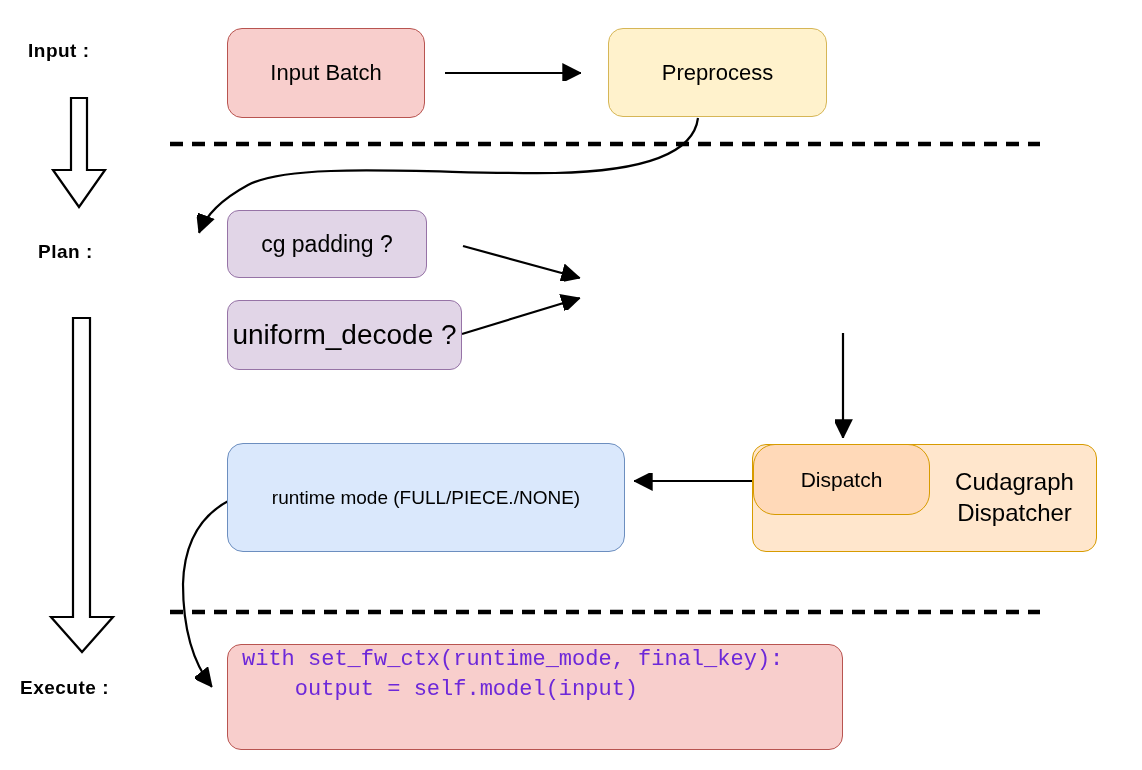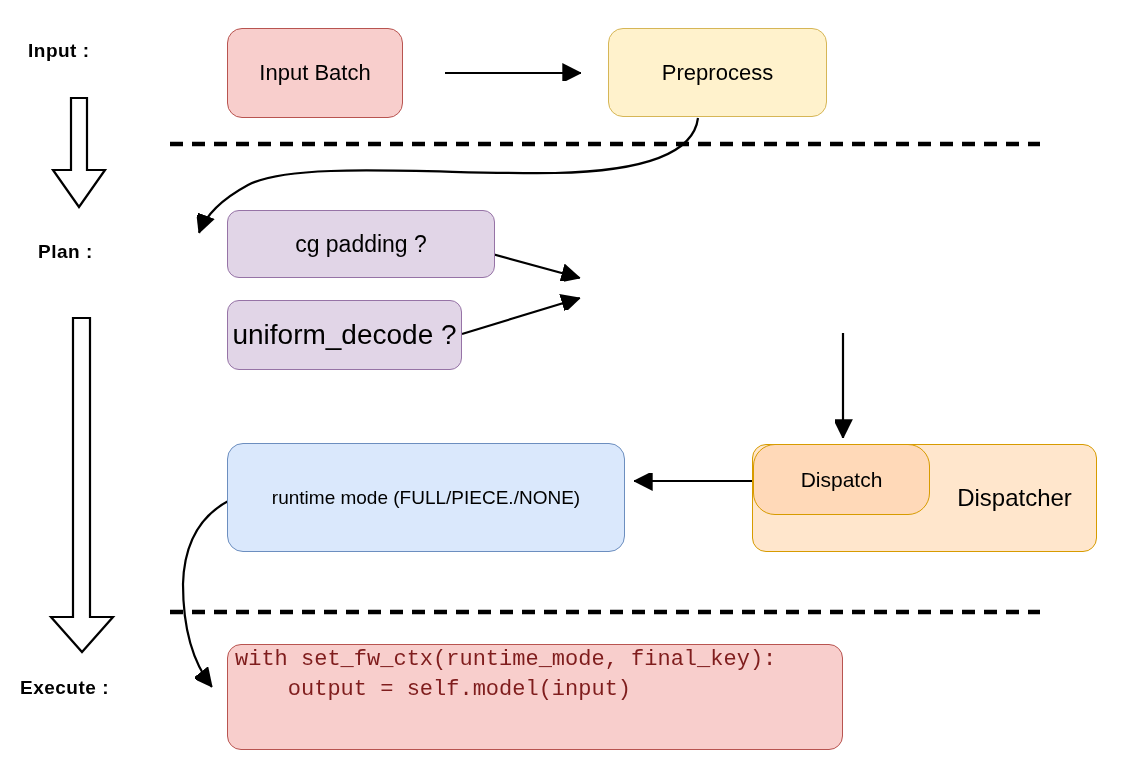--- a/index.html
+++ b/index.html
@@ -11,34 +11,34 @@
   .node{
     position:absolute;display:flex;align-items:center;justify-content:center;
     text-align:center;border:1.8px solid #999;box-sizing:border-box;
   }
   .stage-label{
     position:absolute;font-weight:bold;font-size:19px;letter-spacing:0.5px;
     white-space:nowrap;
   }
   .two-line{display:flex;flex-direction:column;align-items:center;justify-content:center;}
   .node .ln{display:block;white-space:pre;}
-  #input-batch   {left:227px;top:28px; width:176px;height:90px; border-radius:15px;font-size:22px;}
+  #input-batch   {left:227px;top:28px; width:198px;height:90px; border-radius:15px;font-size:22px;}
   #preprocess    {left:588px;top:28px; width:219px;height:89px; border-radius:15px;font-size:22px;margin-left:20px;}
-  #cg-padding    {left:227px;top:210px;width:268px;height:68px; border-radius:12px;font-size:23px;}
+  #cg-padding    {left:227px;top:210px;width:200px;height:68px; border-radius:12px;font-size:23px;}
   #uniform-decode{left:227px;top:300px;width:235px;height:70px; border-radius:12px;font-size:28px;}
   #init-key      {left:588px;top:225px;width:510px;height:108px;border-radius:16px;font-size:20px;line-height:29px;}
   #dispatcher-outer{left:752px;top:444px;width:345px;height:108px;border-radius:14px;}
   #dispatcher-label{position:absolute;left:180px;top:0;width:163px;height:104px;
     display:flex;flex-direction:column;align-items:center;justify-content:center;
     font-size:24px;line-height:31px;}
   #dispatch-inner{left:753px;top:444px;width:177px;height:71px; border-radius:22px;font-size:21px;}
   #runtime-box   {left:227px;top:443px;width:398px;height:109px;border-radius:16px;font-size:19px;line-height:30px;gap:44px;}
   #execute-code  {left:227px;top:644px;width:616px;height:106px;border-radius:14px;
     font-family:"Liberation Mono","DejaVu Sans Mono",monospace;font-size:22px;line-height:30px;
-    color:#7f1d1d;justify-content:flex-start;text-align:left;padding-left:7px;}
+    color:#6d28d9;justify-content:flex-start;text-align:left;padding-left:14px;}
   #label-input  {left:28px;top:40px;}
   #label-plan   {left:38px;top:241px;}
   #label-execute{left:20px;top:677px;}
   svg{display:block;}
 </style>
 </head>
 <body>
 
 <div class="canvas">
 
@@ -82,20 +82,21 @@
     <span>cg padding ?</span>
   </div>
 
   <div class="node" id="uniform-decode" style="background: rgb(225, 213, 231); border-color: rgb(150, 115, 166);">
     <span>uniform_decode ?</span>
   </div>
 
 
   <div class="node" id="dispatcher-outer" style="background: rgb(255, 230, 204); border-color: rgb(215, 155, 0);">
     <div id="dispatcher-label">
+      <span class="ln">Cudagraph</span>
       <span class="ln">Dispatcher</span>
     </div>
   </div>
 
   <div class="node" id="dispatch-inner" style="background: rgb(255, 217, 184); border-color: rgb(215, 155, 0);">
     <span>Dispatch</span>
   </div>
 
   <div class="node two-line" id="runtime-box" style="background: rgb(218, 232, 252); border-color: rgb(108, 142, 191);">
     <span class="ln">runtime mode (FULL/PIECE./NONE)</span>

